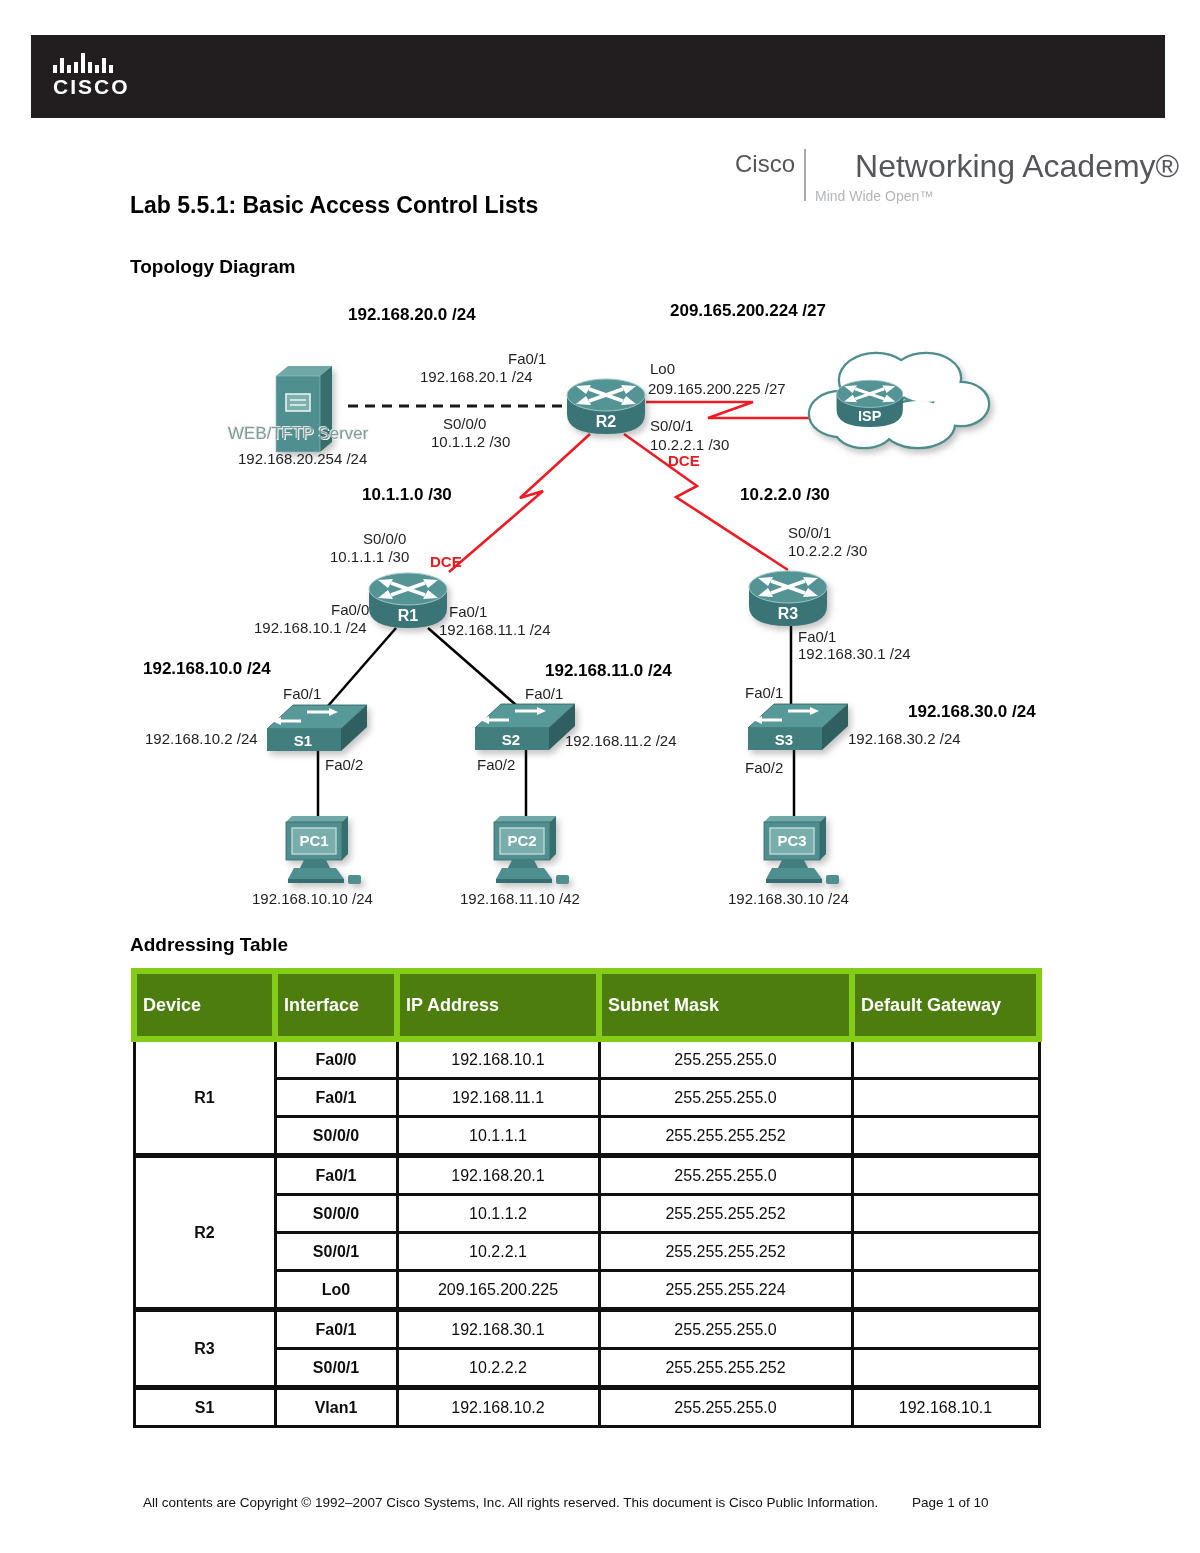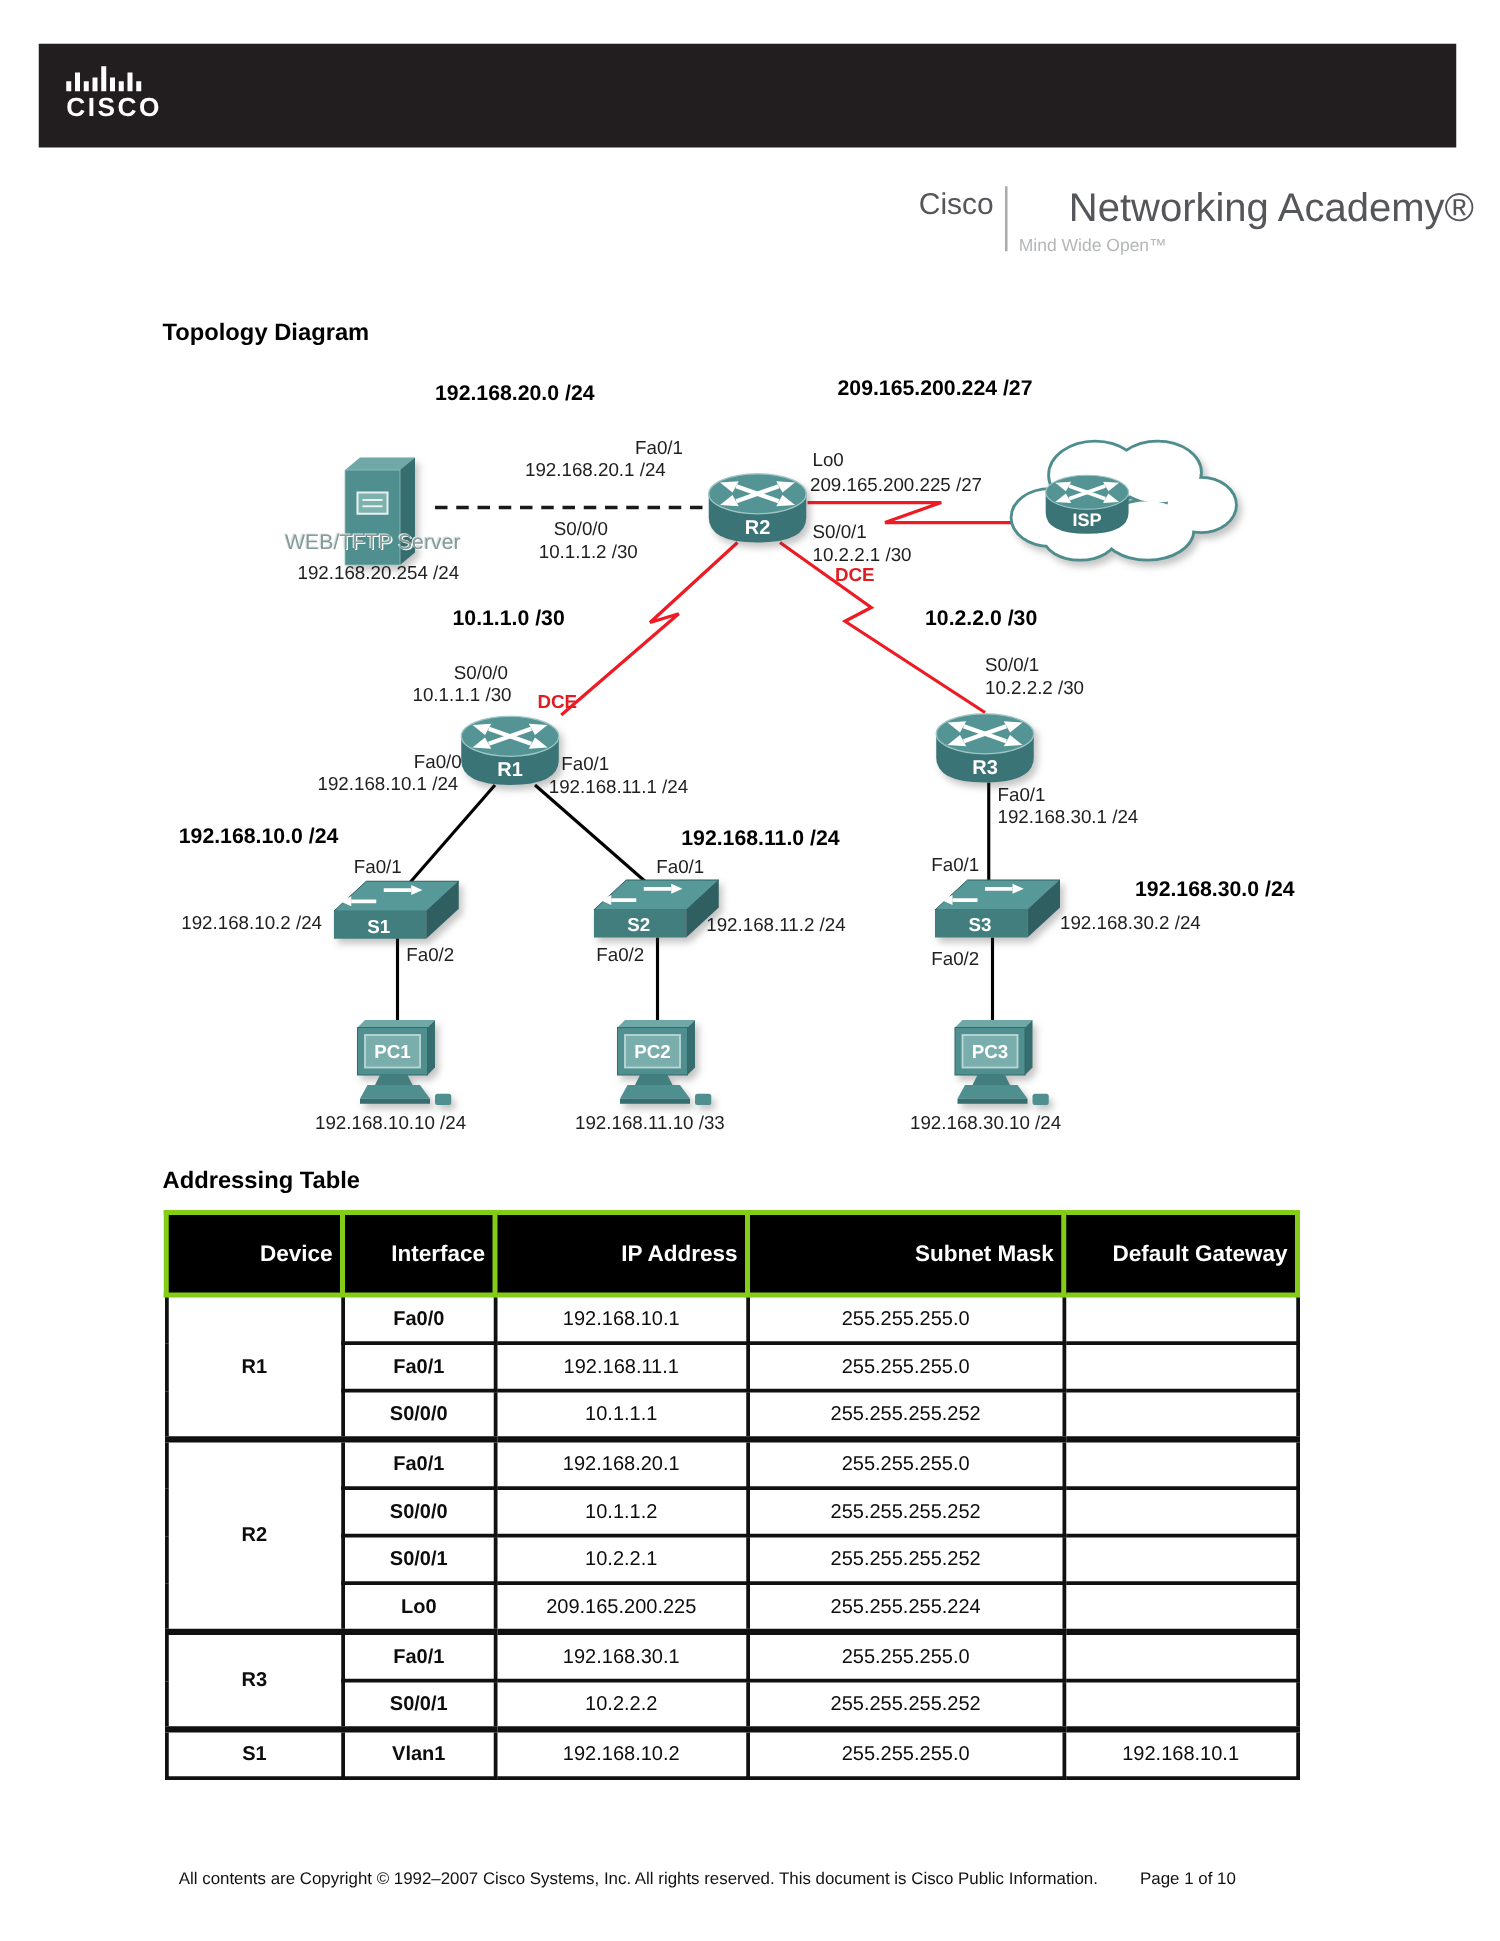--- a/index.html
+++ b/index.html
@@ -27,22 +27,22 @@
   .wires { position:absolute; left:0; top:0; pointer-events:none; }
   .dev { position:absolute; filter:drop-shadow(3px 4px 3px rgba(60,60,60,.30)); }
   .lbl { position:absolute; font-size:15px; color:#1f1f1f; white-space:nowrap; line-height:1.15; }
   .lbl-bold { position:absolute; font-size:17px; font-weight:bold; color:#000; white-space:nowrap; }
   .dce { position:absolute; font-size:15px; font-weight:bold; color:#e11d21; white-space:nowrap; }
   .server-name { position:absolute; font-size:17px; font-weight:normal; color:#849b99;
                  text-shadow:1px 1px 0 #fff, -1px -1px 0 #d9e4e3; white-space:nowrap; }
   
   table.addr { position:absolute; left:131px; top:968px; border-collapse:collapse; table-layout:fixed; width:905px; }
   table.addr th {
-    background:#000000; color:#fff; font-size:18px; font-weight:bold;
-    height:62px; border:4px solid #84cc16; padding:0 6px; text-align:right;
+    background:#4d7c0f; color:#fff; font-size:18px; font-weight:bold;
+    height:62px; border:6px solid #84cc16; padding:0 6px; text-align:left;
   }
   table.addr td {
     border:3px solid #101010; height:35px; text-align:center;
     font-size:16px; padding:0 4px; color:#0d0d0d; background:#fff;
   }
   table.addr td.dev-cell, table.addr td.iface-cell { font-weight:bold; }
   table.addr tr.group-start td { border-top-width:5px; }
   
   .footer { position:absolute; left:143px; top:1495px; font-size:13.5px; color:#111; white-space:nowrap; }
   .footer .pg { margin-left:30px; }
@@ -71,20 +71,21 @@
 
   <div class="academy">
     <div class="c">Cisco</div>
     <div class="divider"></div>
     <div>
       <div class="na">Networking Academy®</div>
       <div class="tag">Mind Wide Open™</div>
     </div>
   </div>
 
+  <div class="doc-title">Lab 5.5.1: Basic Access Control Lists</div>
   <div class="h-topology">Topology Diagram</div>
 
   <div class="diagram">
 
     <svg class="wires" width="1200" height="1553" viewBox="0 0 1200 1553">
 
       <path d="M348 406 L566 406" stroke="#1a1a1a" stroke-width="2.8" stroke-dasharray="10 7" fill="none"></path>
 
       <polyline points="646,402 753,402 708,418 834,418" stroke="#ed1c24" stroke-width="2.6" fill="none"></polyline>
       <polyline points="590,434 520,498 543,491 449,572" stroke="#ed1c24" stroke-width="2.6" fill="none"></polyline>
@@ -307,21 +308,21 @@
     <div class="lbl" style="left:283px;top:685px">Fa0/1</div>
     <div class="lbl" style="left:145px;top:730px">192.168.10.2 /24</div>
     <div class="lbl" style="left:325px;top:756px">Fa0/2</div>
     <div class="lbl" style="left:525px;top:685px">Fa0/1</div>
     <div class="lbl" style="left:565px;top:732px">192.168.11.2 /24</div>
     <div class="lbl" style="left:477px;top:756px">Fa0/2</div>
     <div class="lbl" style="left:745px;top:684px">Fa0/1</div>
     <div class="lbl" style="left:848px;top:730px">192.168.30.2 /24</div>
     <div class="lbl" style="left:745px;top:759px">Fa0/2</div>
     <div class="lbl" style="left:252px;top:890px">192.168.10.10 /24</div>
-    <div class="lbl" style="left:460px;top:890px">192.168.11.10 /33</div>
+    <div class="lbl" style="left:460px;top:890px">192.168.11.10 /42</div>
     <div class="lbl" style="left:728px;top:890px">192.168.30.10 /24</div>
   </div>
 
   <div class="h-addressing">Addressing Table</div>
 
   <table class="addr">
     <colgroup>
       <col style="width:141px">
         <col style="width:122px">
         <col style="width:202px">

